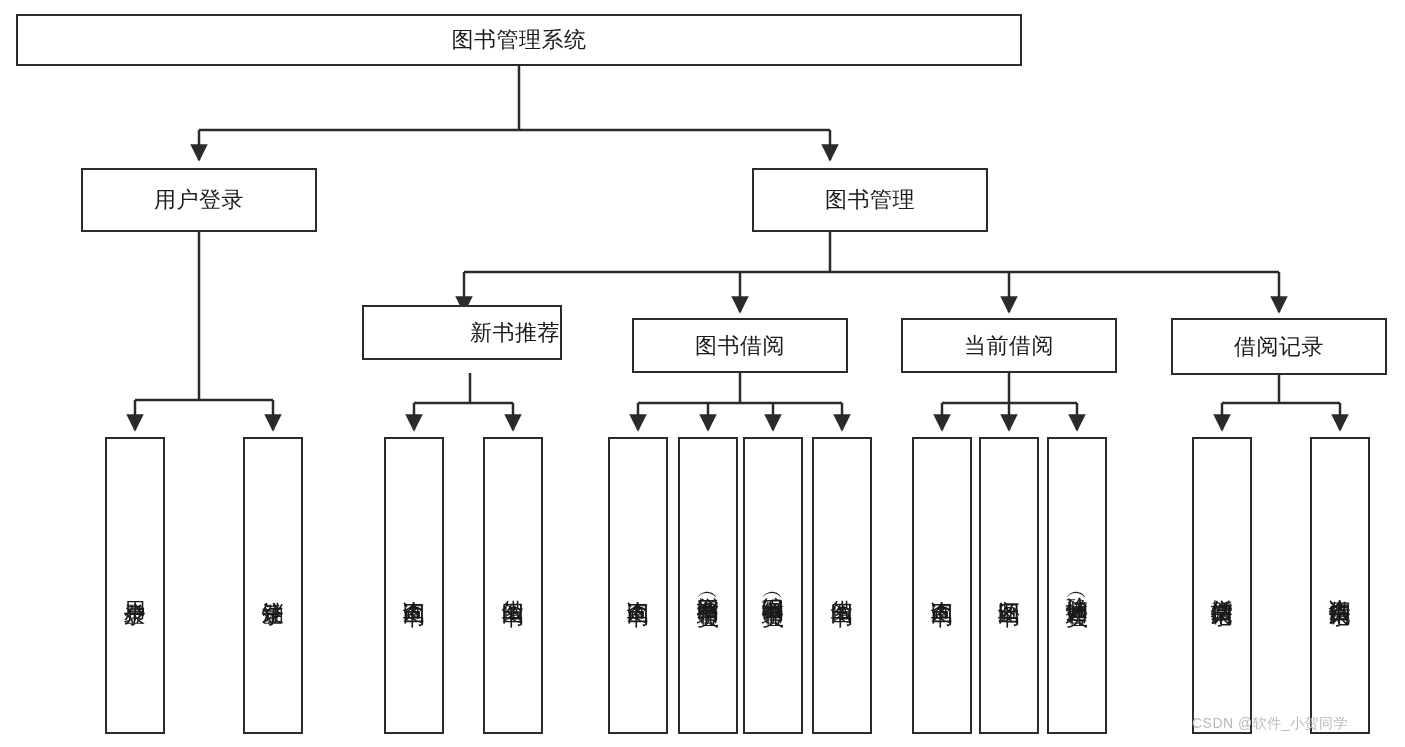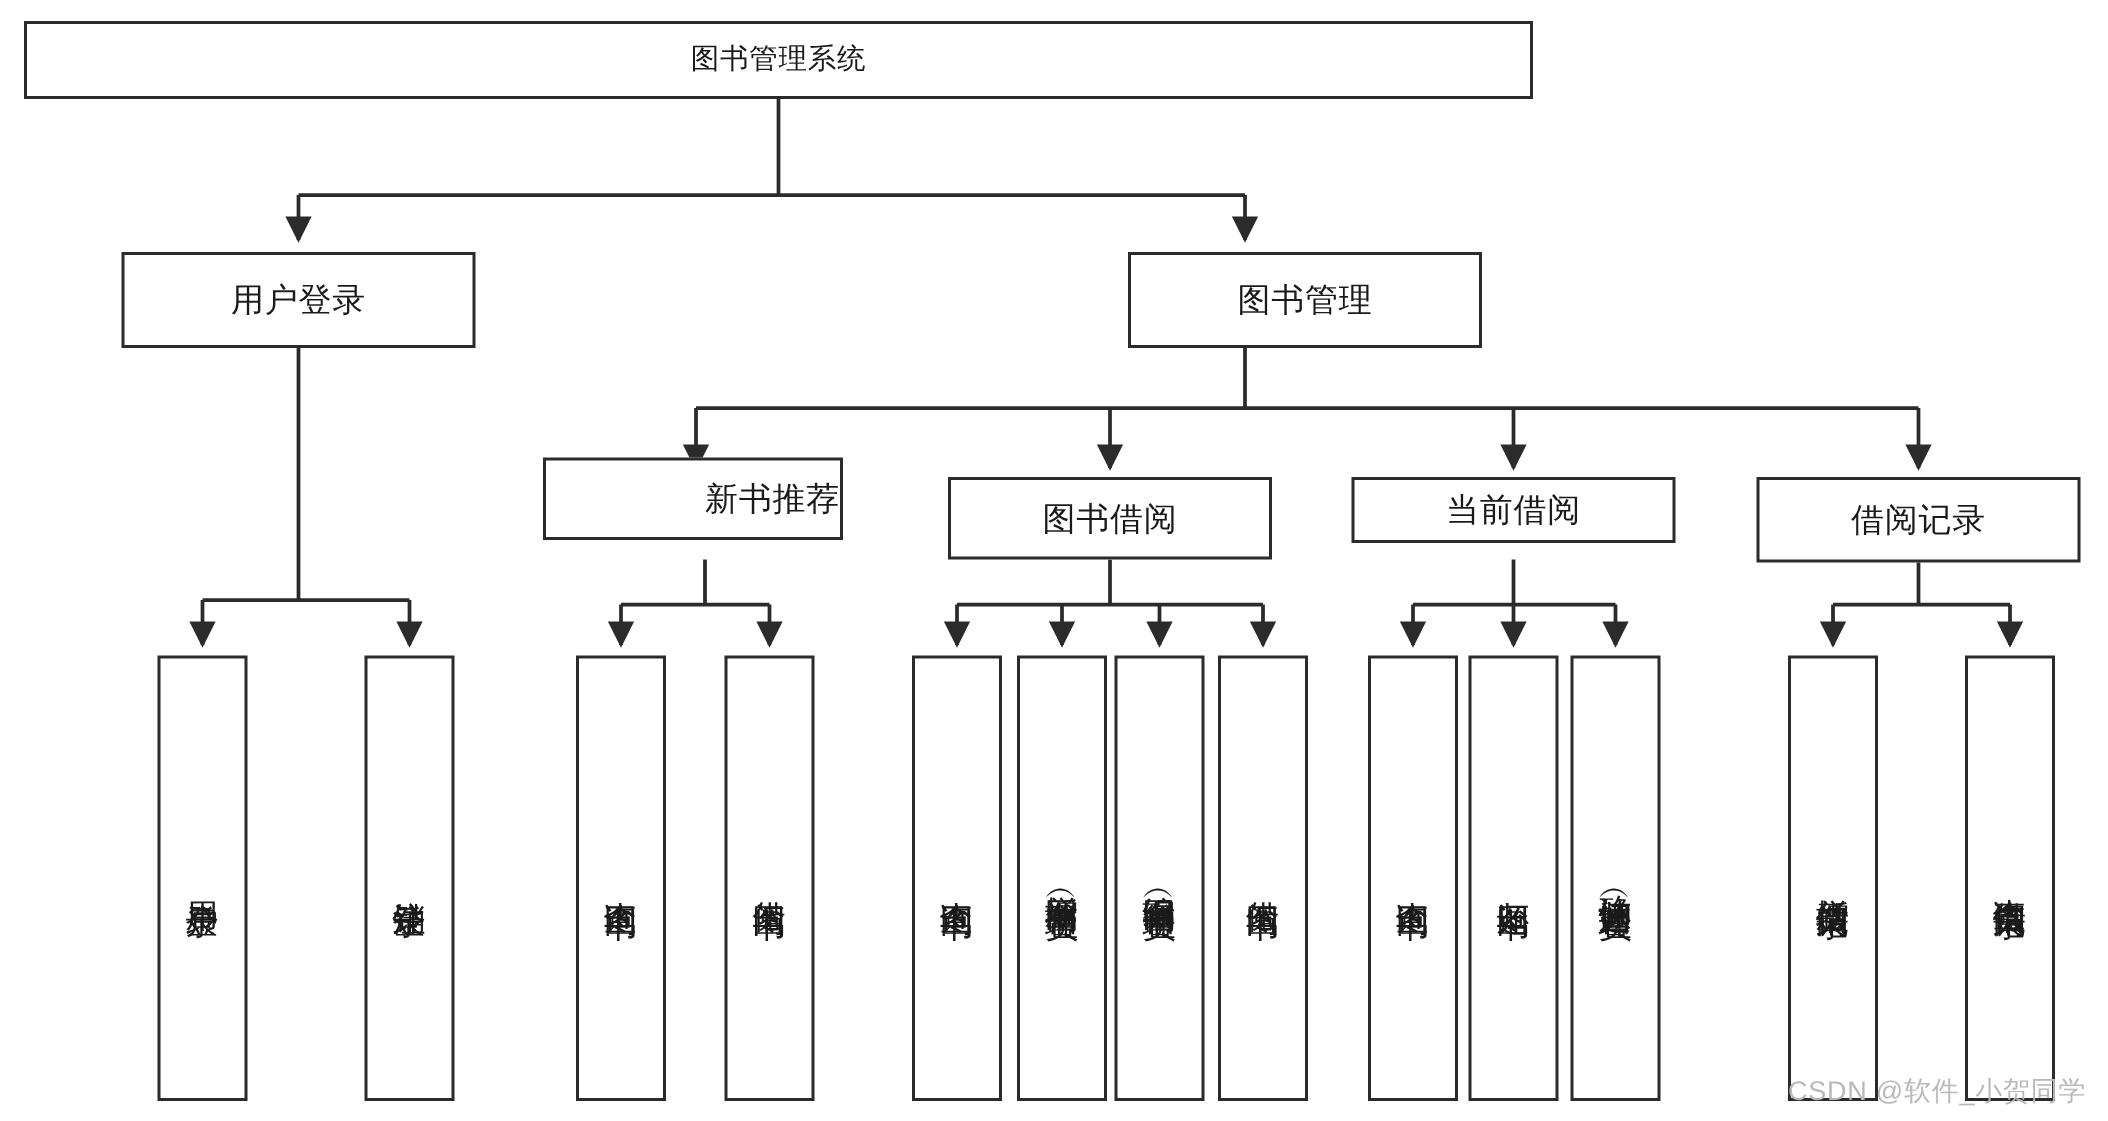--- a/index.html
+++ b/index.html
@@ -39,38 +39,38 @@
     display: block;
     text-align: center;
     line-height: 1.18;
     white-space: nowrap;
   }
   .node.horiz .label {
     font-size: 22px;
     letter-spacing: 0.5px;
   }
   .node.root .label {
-    font-size: 19px;
+    font-size: 22px;
   }
   .node.vert {
     align-items: center;
     justify-content: center;
   }
   .node.vert .label {
     writing-mode: vertical-rl;
     text-orientation: upright;
     font-size: 22px;
     line-height: 1.06;
     letter-spacing: 1.5px;
     white-space: nowrap;
   }
   .watermark {
     position: absolute;
     color: #b9b9b9;
-    font-size: 18px;
+    font-size: 14px;
     white-space: nowrap;
     letter-spacing: 0.5px;
   }
 </style>
 </head>
 <body>
 
 <div id="canvas">
 
   <svg class="edges" viewBox="0 0 1405 747" xmlns="http://www.w3.org/2000/svg">
@@ -137,21 +137,21 @@
   </div>
 
   <div class="node horiz" style="left:362px; top:305px; width:200px; height:55px;justify-content:flex-end;">
     <span class="label">新书推荐</span>
   </div>
 
   <div class="node horiz" style="left:632px; top:318px; width:216px; height:55px;">
     <span class="label">图书借阅</span>
   </div>
 
-  <div class="node horiz" style="left:901px; top:318px; width:216px; height:44px;">
+  <div class="node horiz" style="left:901px; top:318px; width:216px; height:55px;">
     <span class="label">当前借阅</span>
   </div>
 
   <div class="node horiz" style="left:1171px; top:318px; width:216px; height:57px;">
     <span class="label">借阅记录</span>
   </div>
 
   <div class="node vert" style="left:105px; top:437px; width:60px; height:297px;">
     <span class="label">用户登录</span>
   </div>

